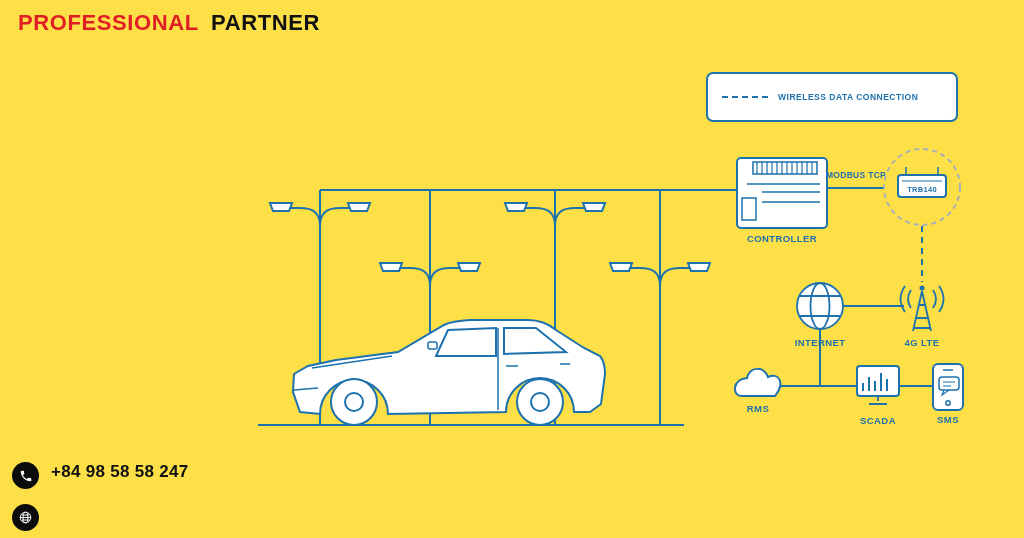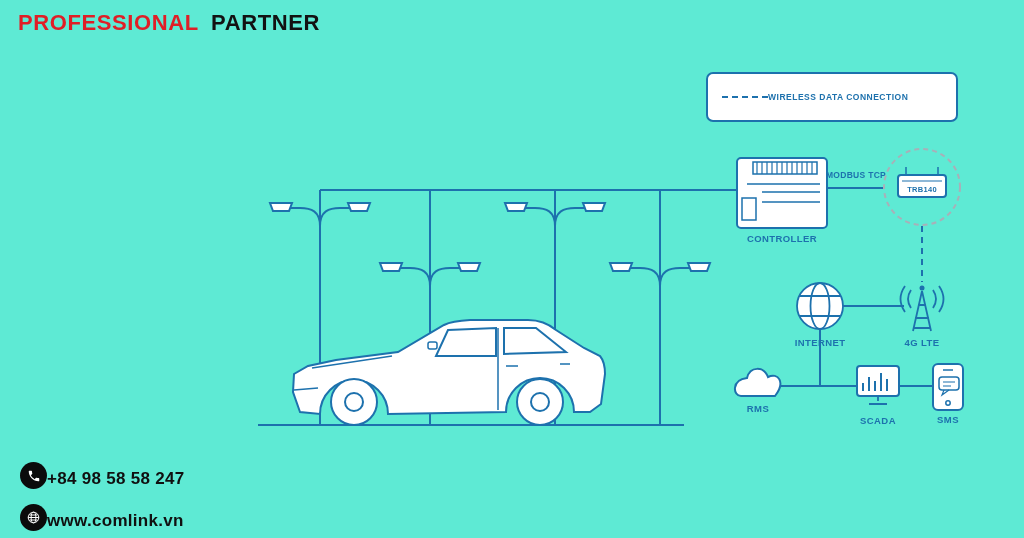--- a/index.html
+++ b/index.html
@@ -1,34 +1,34 @@
 <!DOCTYPE html>
 <html><head>
 <meta charset="utf-8">
 <style>
   html,body{margin:0;padding:0;background:#ffffff;}
-  #screen{position:relative;width:1024px;height:538px;background:#5eead4;overflow:hidden;
+  #screen{position:relative;width:1024px;height:538px;background:#fde047;overflow:hidden;
           font-family:"Liberation Sans",sans-serif;}
   
   .brand{position:absolute;left:18px;top:10px;font-size:22px;font-weight:800;letter-spacing:.6px;white-space:nowrap;}
   .brand .red{color:#e01e26;}
   .brand .dark{color:#121212;margin-left:6px;}
   
   .legend{position:absolute;left:706px;top:72px;width:252px;height:50px;border:2px solid #1d71ad;
           border-radius:7px;background:#fff;display:flex;flex-direction:column;justify-content:center;
           gap:7px;padding:4px 0;box-sizing:border-box;}
-  .legend-row{display:flex;align-items:center;gap:0;padding:0 14px;}
+  .legend-row{display:flex;align-items:center;gap:10px;padding:0 14px;}
   .legend-line{width:46px;height:0;border-top:2px solid #1d71ad;}
   .legend-line.dashed{border-top-style:dashed;}
   .legend-label{font-size:8.5px;font-weight:bold;color:#1d71ad;letter-spacing:.5px;}
   
   .diagram{position:absolute;left:0;top:0;width:1024px;height:538px;}
   .diagram text{font-family:"Liberation Sans",sans-serif;font-weight:bold;fill:#1d71ad;}
   
-  .contact{position:absolute;left:20px;display:flex;align-items:flex-end;}
+  .contact{position:absolute;left:12px;display:flex;align-items:flex-start;gap:12px;}
   .contact.phone{top:462px;}
   .contact.web{top:504px;}
   .contact .bubble{width:27px;height:27px;border-radius:50%;background:#0b0b0b;display:flex;
                    align-items:center;justify-content:center;flex:0 0 auto;}
   .contact .txt{font-size:17px;font-weight:bold;color:#101010;letter-spacing:.3px;}
 </style>
 </head>
 <body>
 
 <div id="screen">
@@ -162,16 +162,15 @@
   </div>
 
   <div class="contact web">
     <span class="bubble">
       <svg width="15" height="15" viewBox="0 0 24 24" fill="none" stroke="#ffffff" stroke-width="1.6">
         <circle cx="12" cy="12" r="8.5"></circle>
         <ellipse cx="12" cy="12" rx="3.8" ry="8.5"></ellipse>
         <path d="M3.5,12 H20.5 M5.5,8 H18.5 M5.5,16 H18.5"></path>
       </svg>
     </span>
-    <span class="txt">www.comlink.vn</span>
   </div>
 
 </div>
 
 </body></html>

